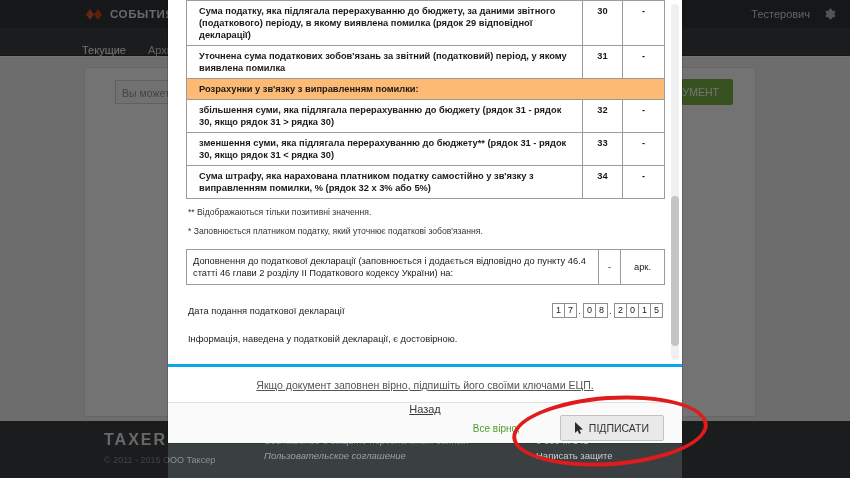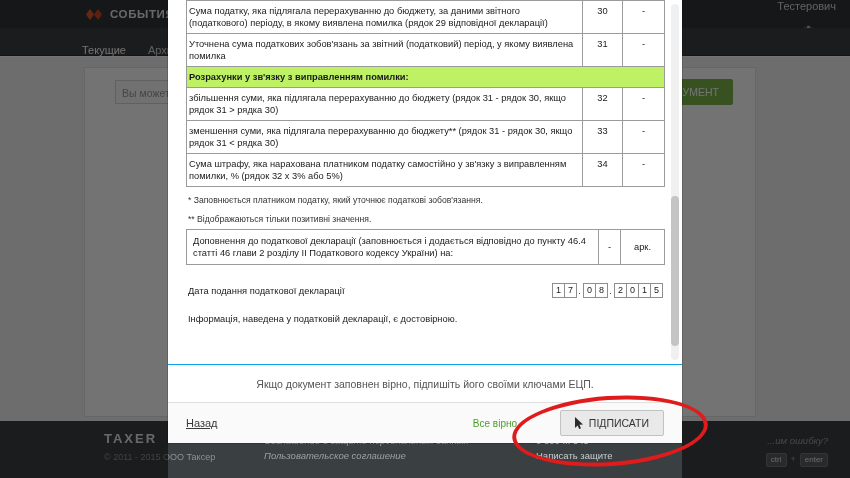--- a/index.html
+++ b/index.html
@@ -28,21 +28,21 @@
     margin-left: 86px;
     width: 16px; height: 14px;
     display: flex; align-items: center; justify-content: center;
   }
   .brand-text {
     color: #e8e8e8; font-size: 11.5px; letter-spacing: .6px;
     margin-left: 8px; font-weight: bold;
   }
   .header-right {
     position: absolute; right: 14px; top: 0; height: 28px;
-    display: flex; align-items: center; gap: 12px; flex-direction: column;
+    display: flex; align-items: center; gap: 12px;
   }
   .user-name { color: #d8d8d8; font-size: 11px; }
   .gear-icon { width: 14px; height: 14px; opacity: .85; }
 
   .site-subheader {
     position: absolute; left: 0; top: 28px; width: 850px; height: 28px;
     background: #3a3f42;
     border-bottom: 1px solid #2c3032;
   }
   .subnav {
@@ -72,21 +72,21 @@
     padding: 0 14px; display: flex; align-items: center;
     border-radius: 2px; white-space: nowrap; overflow: hidden;
   }
 
   
   .site-footer {
     position: absolute; left: 0; bottom: 0; width: 850px; height: 57px;
     background: #3a3f42; color: #b6bbbd; font-size: 9.5px;
   }
   .footer-col-1 { position: absolute; left: 104px; top: 10px; }
-  .taxer-logo { font-size: 13px; letter-spacing: 2px; color: #e6e6e6; font-weight: bold; }
+  .taxer-logo { font-size: 16px; letter-spacing: 2px; color: #e6e6e6; font-weight: bold; }
   .taxer-copy { margin-top: 6px; color: #8d9295; font-size: 9px; }
   .footer-col-2 { position: absolute; left: 264px; top: 12px; line-height: 15px; }
   .footer-col-2 a { color: #9aa0a3; text-decoration: none; display: block; font-style: italic; }
   .footer-col-3 { position: absolute; left: 536px; top: 12px; line-height: 15px; color: #c9cdcf; }
   .footer-col-4 { position: absolute; right: 22px; top: 12px; text-align: right; line-height: 15px; }
   .footer-col-4 a { color: #9aa0a3; text-decoration: none; font-style: italic; }
   .kbd-row { margin-top: 4px; display: flex; gap: 4px; justify-content: flex-end; align-items: center; }
   .kbd {
     background: #5a6063; border: 1px solid #717779; color: #e3e6e7;
     font-size: 8px; border-radius: 2px; padding: 1px 4px; line-height: 10px;
@@ -113,32 +113,32 @@
   }
   .doc {
     width: 478px;
     padding-top: 0;
   }
 
   table.decl { border-collapse: collapse; width: 478px; table-layout: fixed; }
   table.decl td {
     border: 1px solid #9b9b9b;
     font-size: 9.3px; color: #1a1a1a; line-height: 12px;
-    padding: 4px 2px; vertical-align: top;
+    padding: 4px 12px; vertical-align: top; font-weight: bold;
   }
   td.c-text { width: 396px; }
   td.c-num  { width: 40px; text-align: center; vertical-align: middle; }
   td.c-val  { width: 42px; text-align: center; vertical-align: middle; }
   td.c-section {
-    font-weight: bold; background: #bef264;
+    font-weight: bold; background: #fdba74;
   }
 
   .note { font-size: 8.6px; color: #333; margin: 7px 0 0 2px; line-height: 12px; }
 
-  table.annex { border-collapse: collapse; width: 478px; table-layout: fixed; margin-top: 4px; }
+  table.annex { border-collapse: collapse; width: 478px; table-layout: fixed; margin-top: 12px; }
   table.annex td { border: 1px solid #9b9b9b; font-size: 9.3px; color: #1a1a1a; padding: 5px 6px; line-height: 12px; vertical-align: middle; }
   td.a-text { width: 412px; }
   td.a-dash { width: 22px; text-align: center; }
   td.a-unit { width: 44px; text-align: center; }
 
   .date-row {
     display: flex; align-items: center; justify-content: space-between;
     margin-top: 18px; padding: 0 2px;
   }
   .date-label { font-size: 9.3px; color: #1a1a1a; }
@@ -155,28 +155,29 @@
   .scrollbar {
     position: absolute; right: 3px; top: 4px; width: 8px; height: 356px;
     background: #f0f0f0; border-radius: 4px;
   }
   .scrollthumb {
     position: absolute; right: 3px; top: 196px; width: 8px; height: 150px;
     background: #c4c4c4; border-radius: 4px;
   }
 
   .modal-hint {
-    height: 38px; border-top: 1px solid #0ea5e9;
+    height: 38px; border-top: 3px solid #0ea5e9;
     display: flex; align-items: center; justify-content: center;
-    font-size: 10.5px; color: #555;
+    font-size: 10.5px; color: #555; text-decoration: underline;
   }
   .modal-footer {
     height: 41px; border-top: 1px solid #e0e0e0; background: #fafafa;
     display: flex; align-items: center; padding: 0 18px;
     position: relative;
+    flex-direction: column;
   }
   .back-link { font-size: 11px; color: #3a3a3a; text-decoration: underline; }
   .footer-right {
     margin-left: auto; display: flex; align-items: center; gap: 12px;
   }
   .all-ok { font-size: 10px; color: #4c9e2a; }
   .sign-btn {
     background: #e9e9e9; border: 1px solid #c2c2c2; border-radius: 2px;
     font-size: 10.5px; color: #333; padding: 6px 14px;
     display: flex; align-items: center; gap: 5px; margin-left: 28px;
@@ -236,28 +237,20 @@
       <div class="taxer-copy">© 2011 - 2015 ООО Таксер</div>
     </div>
     <div class="footer-col-2">
       <a href="#">Соглашение о защите персональных данных</a>
       <a href="#">Пользовательское соглашение</a>
     </div>
     <div class="footer-col-3">
       <div>0 800 ... 545</div>
       <div>Написать защите</div>
     </div>
-    <div class="footer-col-4">
-      <a href="#">...им ошибку?</a>
-      <div class="kbd-row">
-        <span class="kbd">ctrl</span>
-        <span class="kbd-plus">+</span>
-        <span class="kbd">enter</span>
-      </div>
-    </div>
   </div>
 </div>
 
 <div class="dim dim-left"></div>
 <div class="dim dim-right"></div>
 
 <div class="modal">
 
   <div class="modal-scroll">
     <div class="doc">
@@ -288,22 +281,22 @@
           <td class="c-val">-</td>
         </tr>
         <tr>
           <td class="c-text">Сума штрафу, яка нарахована платником податку самостійно у зв'язку з виправленням помилки,  % (рядок 32 х 3% або 5%)</td>
           <td class="c-num">34</td>
           <td class="c-val">-</td>
         </tr>
       </tbody>
         </table>
 
+      <div class="note">** Відображаються тільки позитивні значення.</div>
       <div class="note">* Заповнюється платником податку, який уточнює податкові зобов'язання.</div>
-      <div class="note">** Відображаються тільки позитивні значення.</div>
 
       <table class="annex">
         <tbody>
             <tr>
           <td class="a-text">Доповнення до податкової декларації (заповнюється і додається відповідно до пункту 46.4 статті 46 глави 2 розділу II Податкового кодексу України) на:</td>
           <td class="a-dash">-</td>
           <td class="a-unit">арк.</td>
         </tr>
       </tbody>
         </table>

